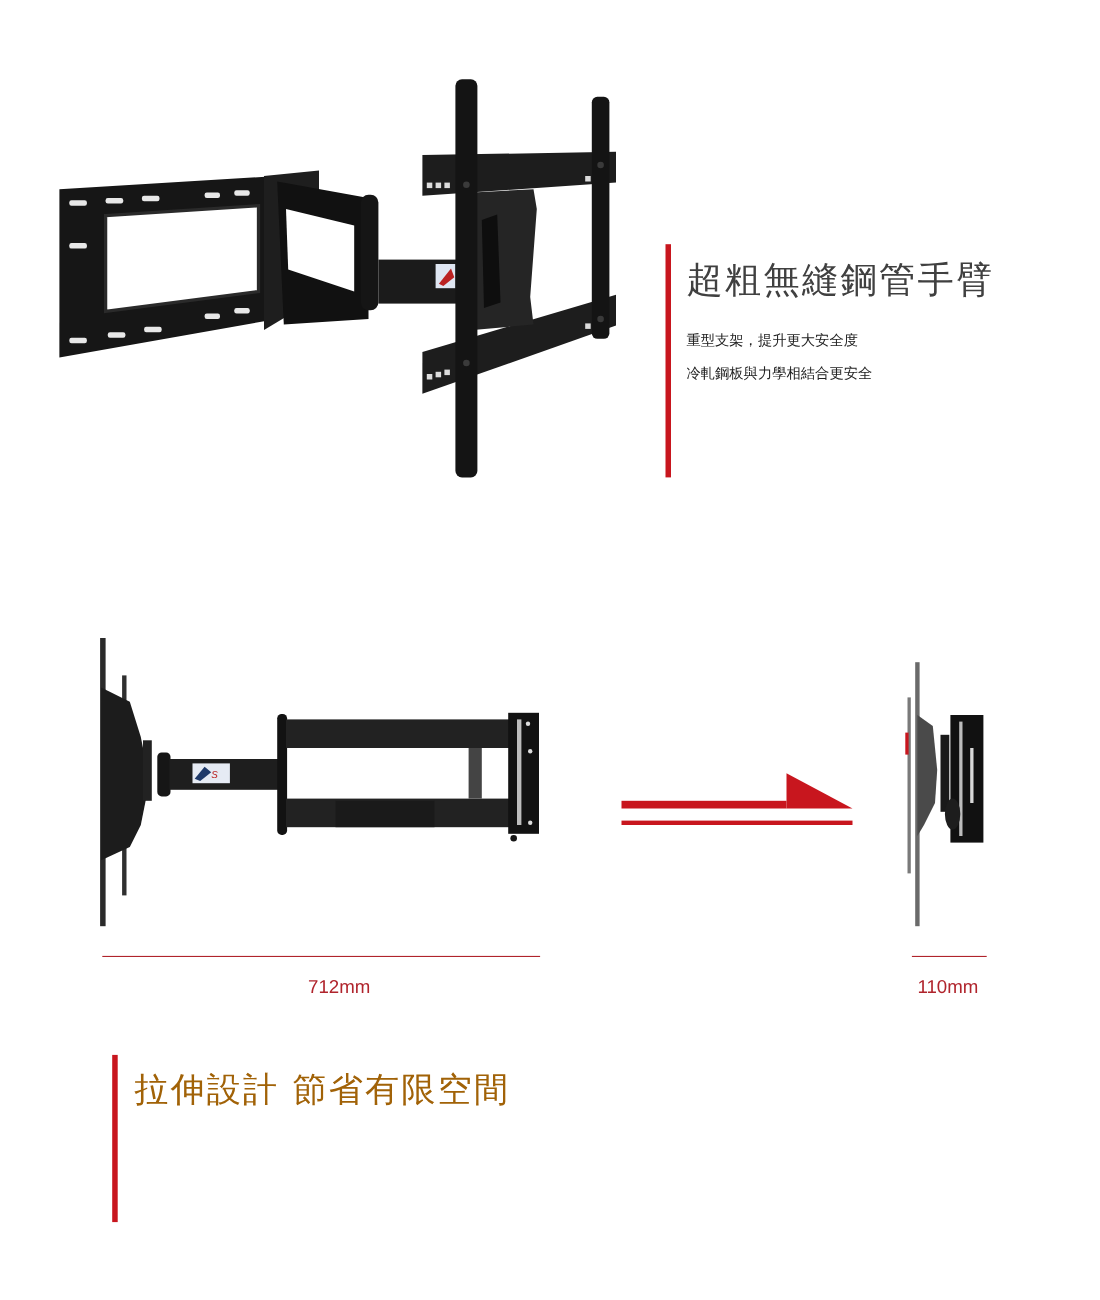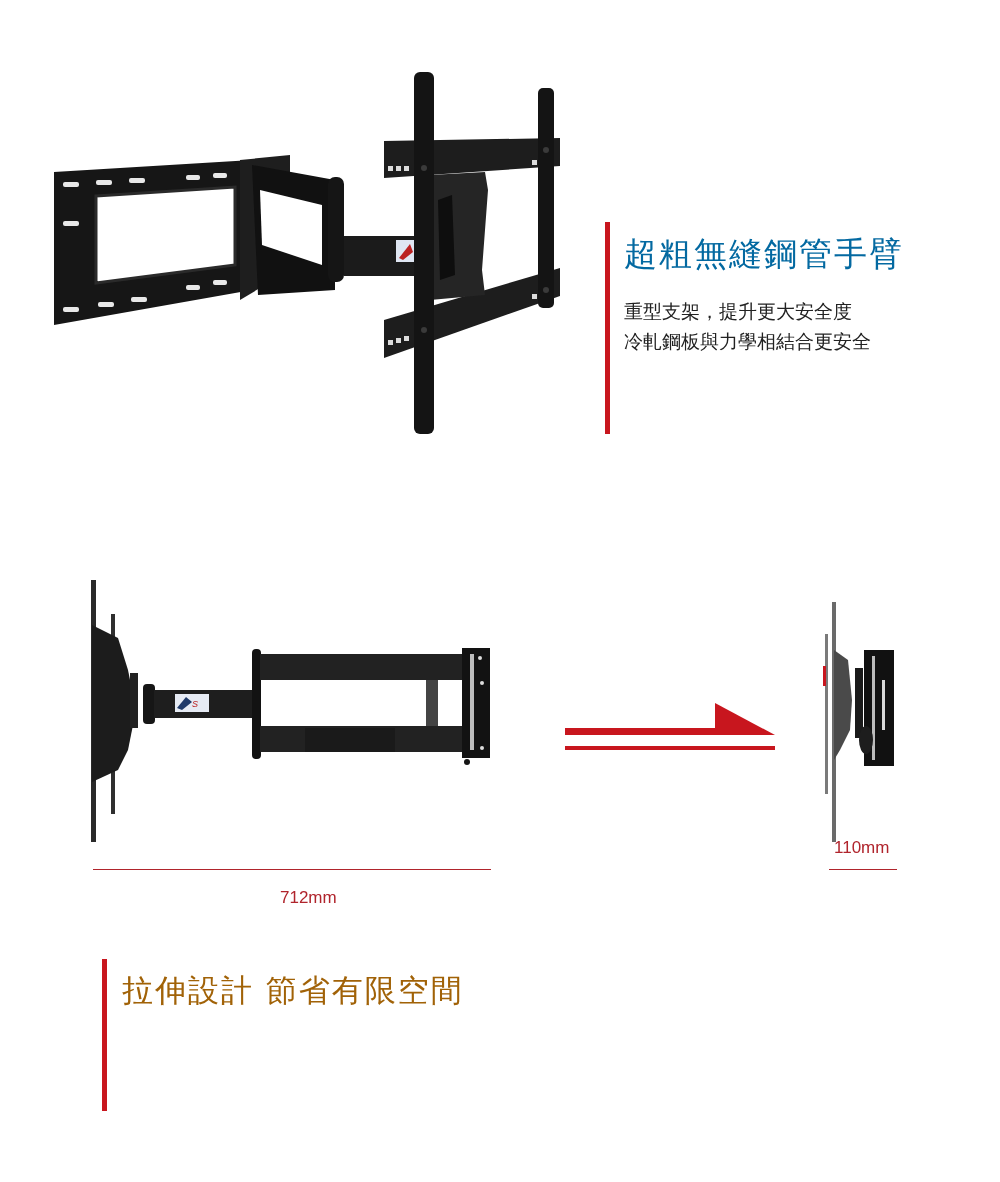--- a/index.html
+++ b/index.html
@@ -1,20 +1,20 @@
 <!DOCTYPE html>
 <html><head>
   <meta charset="utf-8">
   <style>
     html, body { margin: 0; padding: 0; background: #ffffff; }
     body { width: 1000px; height: 1182px; position: relative; overflow: hidden;
            font-family: "DejaVu Sans", "Liberation Sans", sans-serif; color: #222; }
     .accent-bar { position: absolute; background: #c8161e; width: 5px; }
-    .title-top { position: absolute; left: 624px; top: 232px; font-size: 33px; letter-spacing: 2px; color: #0369a1; white-space: nowrap; font-weight: 400; }
-    .lines-top { position: absolute; left: 624px; top: 296px; font-size: 19px; line-height: 30px; color: #222; white-space: nowrap; }
+    .title-top { position: absolute; left: 624px; top: 232px; font-size: 33px; letter-spacing: 2px; color: #404040; white-space: nowrap; font-weight: 400; }
+    .lines-top { position: absolute; left: 624px; top: 296px; font-size: 13px; line-height: 30px; color: #222; white-space: nowrap; }
     .lines-top div { height: 30px; }
     .dim-line { position: absolute; height: 1px; background: #b0242c; }
     .dim-label { position: absolute; font-size: 17px; color: #b0242c; font-family: "Liberation Sans", sans-serif; }
     .title-bot { position: absolute; left: 122px; top: 970px; font-size: 31px; letter-spacing: 2px; color: #a16207; white-space: nowrap; }
     .lines-bot { position: absolute; left: 122px; top: 1026px; font-size: 19px; line-height: 38px; color: #222; white-space: nowrap; }
     .lines-bot div { height: 38px; }
     svg { position: absolute; overflow: visible; }
   </style>
 </head>
 <body>
@@ -123,18 +123,18 @@
   <rect x="55" y="78" width="8" height="70" fill="#1a1a1a"></rect>
   <rect x="64" y="60" width="30" height="116" fill="#111"></rect>
   <rect x="72" y="66" width="3" height="104" fill="#bcbcbc"></rect>
   <rect x="82" y="90" width="3" height="50" fill="#d9d9d9"></rect>
   <ellipse cx="66" cy="150" rx="7" ry="14" fill="#1d1d1d"></ellipse>
 </svg>
 
 <div class="dim-line" style="left:93px;top:869px;width:398px;"></div>
 <div class="dim-label" style="left:252px;top:888px;margin-left:28px;">712mm</div>
 <div class="dim-line" style="left:829px;top:869px;width:68px;"></div>
-<div class="dim-label" style="left:834px;top:838px;">110mm</div>
+<div class="dim-label" style="left:834px;top:888px;">110mm</div>
 
 <div class="accent-bar" style="left:102px;top:959px;height:152px;"></div>
 <div class="title-bot">拉伸設計 節省有限空間</div>
 <div class="lines-bot">
 </div>
 
 </body></html>

